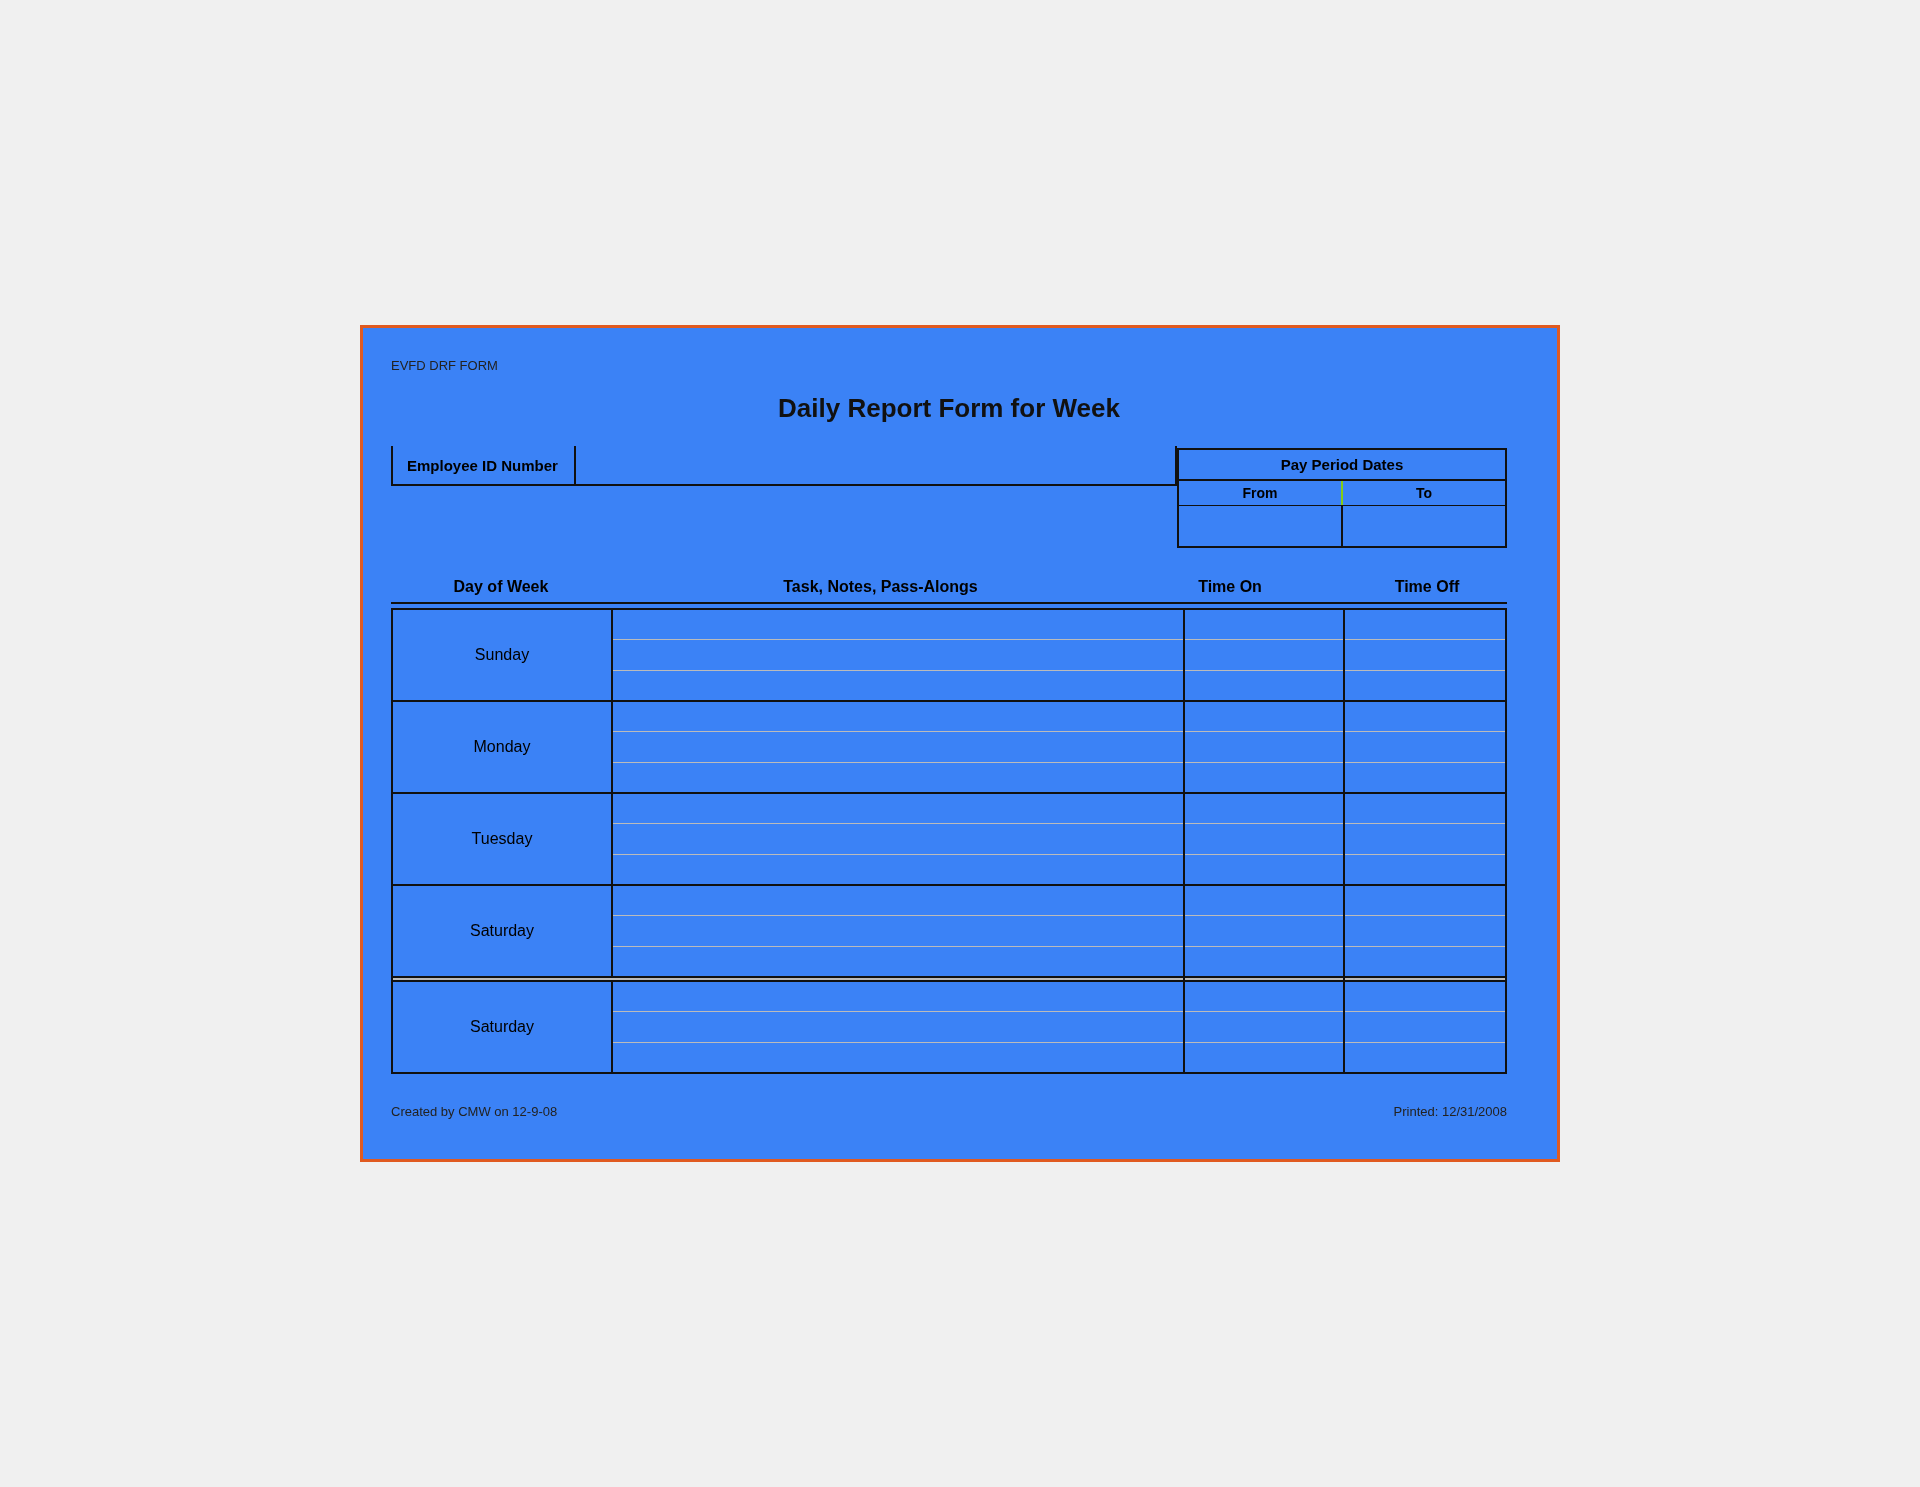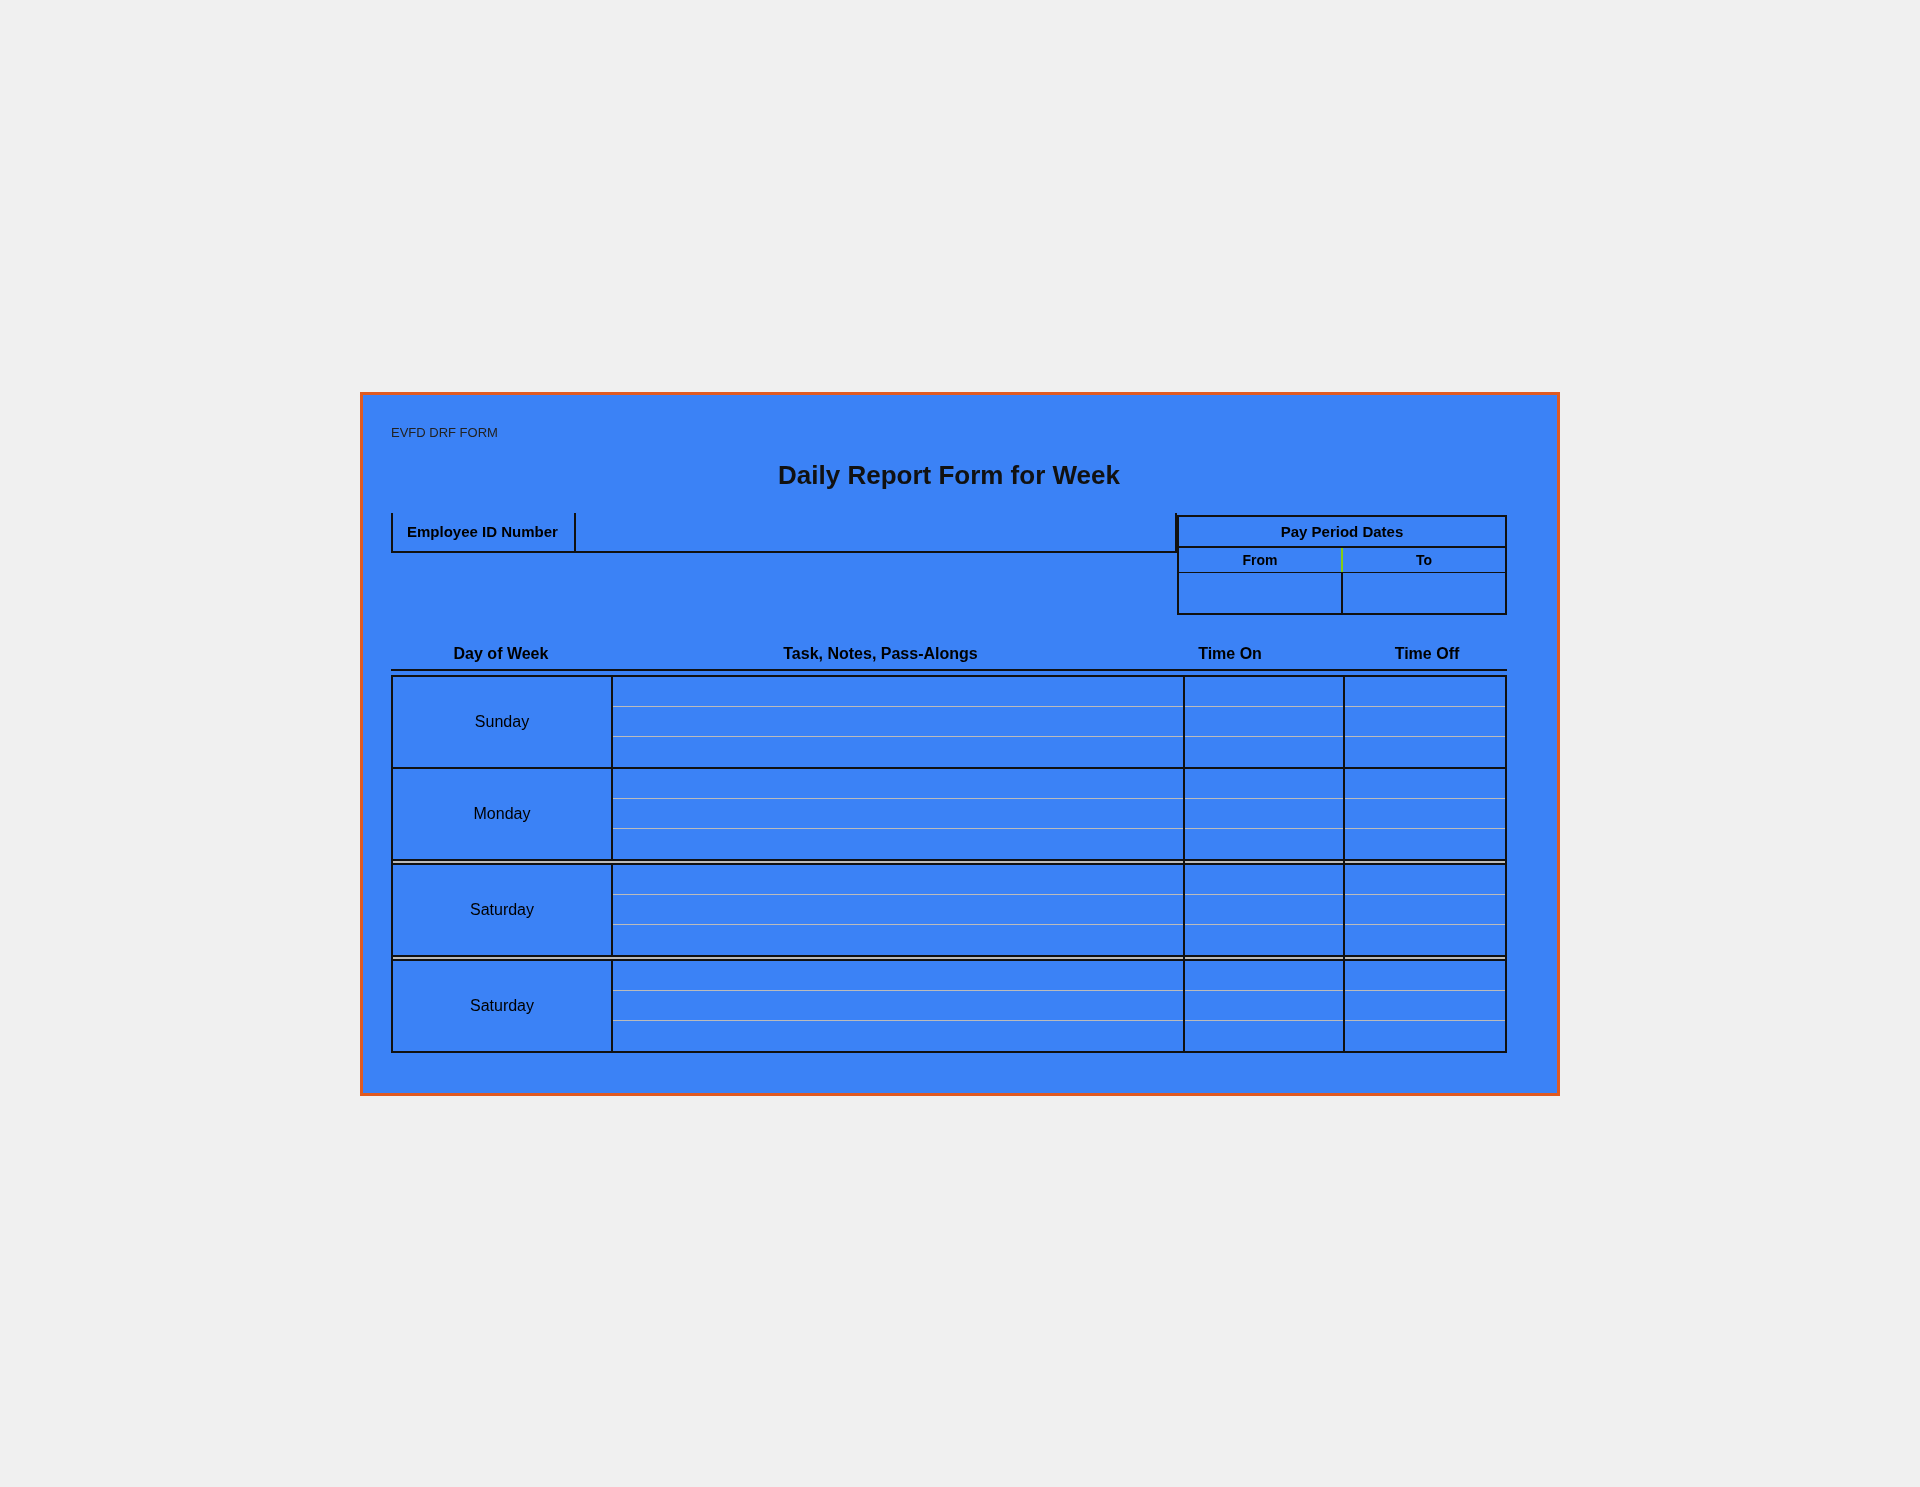--- a/index.html
+++ b/index.html
@@ -324,20 +324,21 @@
           <div class="time-line"></div>
           <div class="time-line"></div>
         </div>
         <div class="day-timeoff-cell">
           <div class="time-line"></div>
           <div class="time-line"></div>
           <div class="time-line"></div>
         </div>
       </div>
       <div class="day-row">
+        <div class="day-name-cell">Tuesday</div>
         <div class="day-tasks-cell">
           <div class="task-line"></div>
           <div class="task-line"></div>
           <div class="task-line"></div>
         </div>
         <div class="day-timeon-cell">
           <div class="time-line"></div>
           <div class="time-line"></div>
           <div class="time-line"></div>
         </div>
@@ -395,14 +396,18 @@
           <div class="time-line"></div>
         </div>
         <div class="day-timeoff-cell">
           <div class="time-line"></div>
           <div class="time-line"></div>
           <div class="time-line"></div>
         </div>
       </div>
     </div>
 
+  <div class="footer">
+    <span>Created by CMW on 12-9-08</span>
+    <span>Printed: 12/31/2008</span>
+  </div>
 
 </div>
 
 </body></html>

